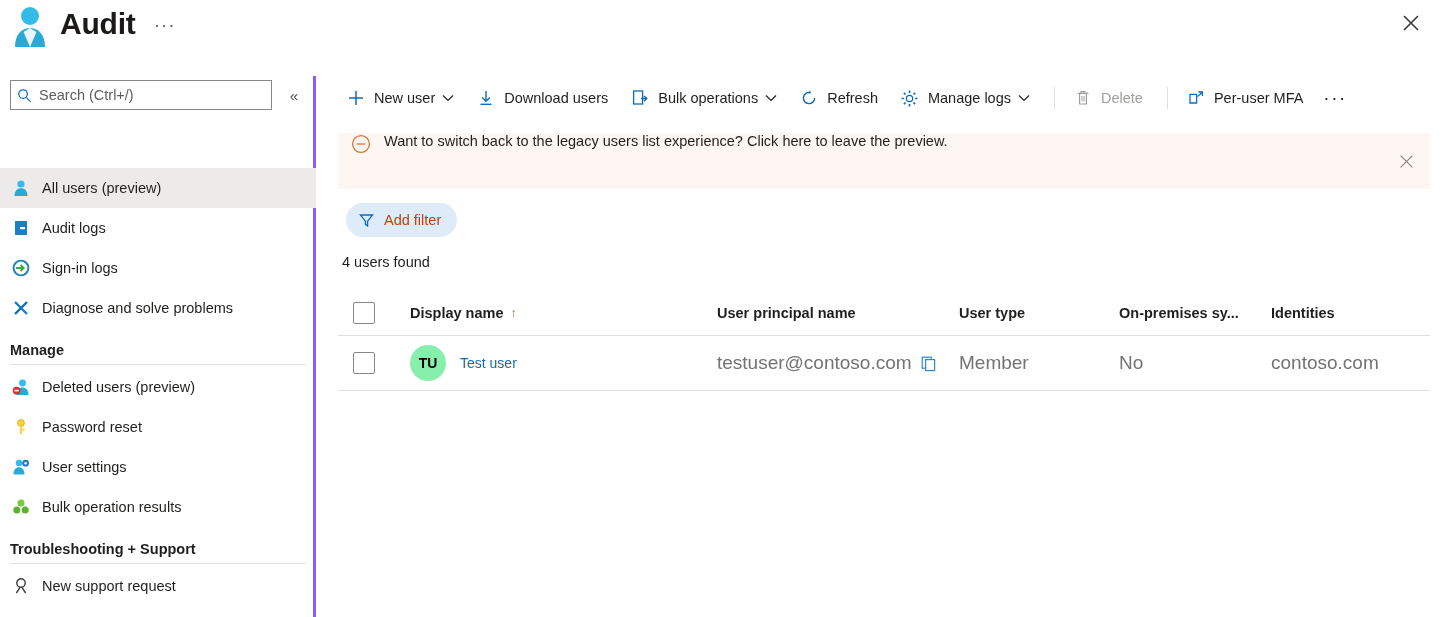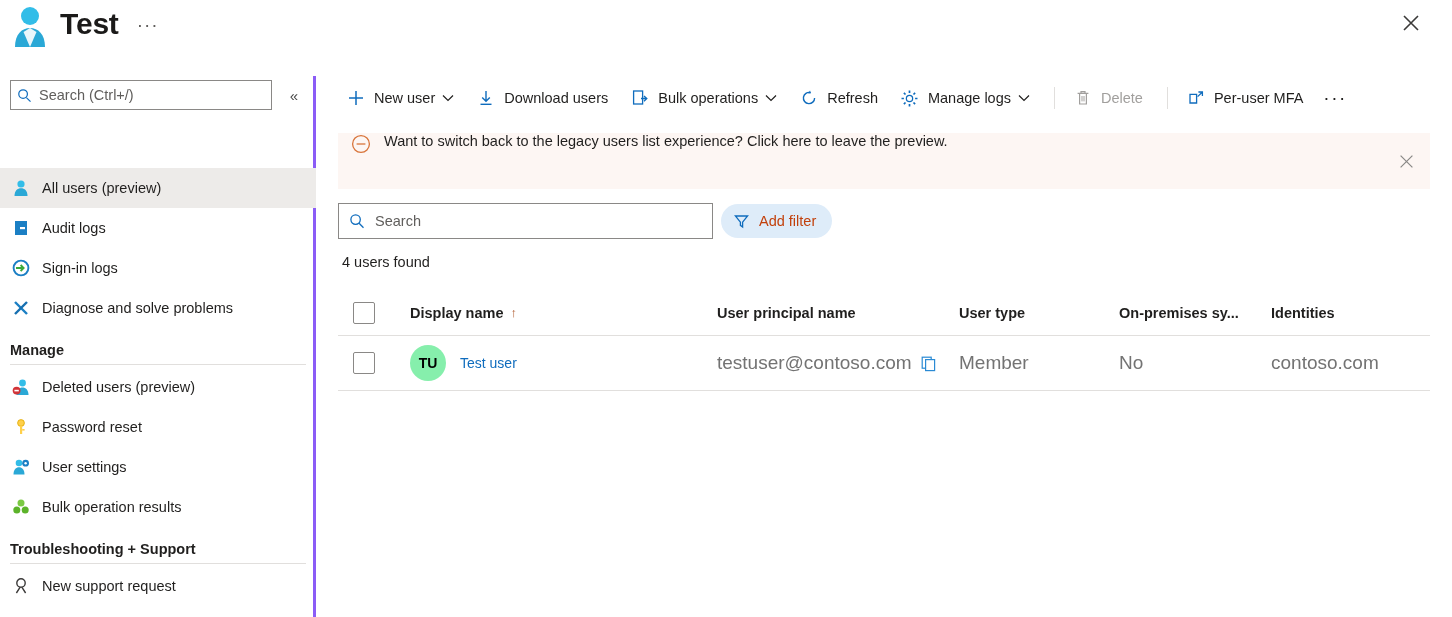--- a/index.html
+++ b/index.html
@@ -174,21 +174,21 @@
 
   <div class="header">
     <div class="title-block">
       <span class="app-icon">
         <svg width="40" height="44" viewBox="0 0 40 44">
           <circle cx="20" cy="12" r="9" fill="#32bde8"></circle>
           <path d="M5 43 C5 30 12 24 20 24 C28 24 35 30 35 43 Z" fill="#2aa8d6"></path>
           <path d="M20 24 L13.5 28 L20 43 L26.5 28 Z" fill="#eaf6fb"></path>
         </svg>
       </span>
-      <span class="page-title">Test</span>
+      <span class="page-title">Audit</span>
       <span class="title-ellipsis">···</span>
     </div>
     <div class="close-x">
       <svg width="18" height="18" viewBox="0 0 18 18">
         <path d="M2 2 L16 16 M16 2 L2 16" stroke="#3b3a39" stroke-width="1.6" fill="none"></path>
       </svg>
     </div>
   </div>
 
   <div class="sidebar">
@@ -422,27 +422,20 @@
       </span>
       <span class="banner-text">Want to switch back to the legacy users list experience? Click here to leave the preview.</span>
       <span class="banner-close">
         <svg width="15" height="15" viewBox="0 0 15 15">
           <path d="M1.6 1.6 L13.4 13.4 M13.4 1.6 L1.6 13.4" stroke="#8a8886" stroke-width="1.2" fill="none"></path>
         </svg>
       </span>
     </div>
 
     <div class="filter-row">
-      <div class="tbl-search">
-        <svg width="16" height="16" viewBox="0 0 16 16">
-          <circle cx="6.6" cy="6.6" r="4.7" stroke="#0f6cbd" stroke-width="1.3" fill="none"></circle>
-          <path d="M10.1 10.3 L14.5 14.7" stroke="#0f6cbd" stroke-width="1.3" fill="none"></path>
-        </svg>
-        <span class="ph">Search</span>
-      </div>
       <div class="add-filter">
         <span class="fico">
           <svg width="17" height="17" viewBox="0 0 17 17">
             <path d="M2.4 3 H14.6 L9.6 9.2 V14 L7.4 12.4 V9.2 Z" fill="none" stroke="#0f6cbd" stroke-width="1.3"></path>
           </svg>
         </span>
         <span>Add filter</span>
       </div>
     </div>
 

